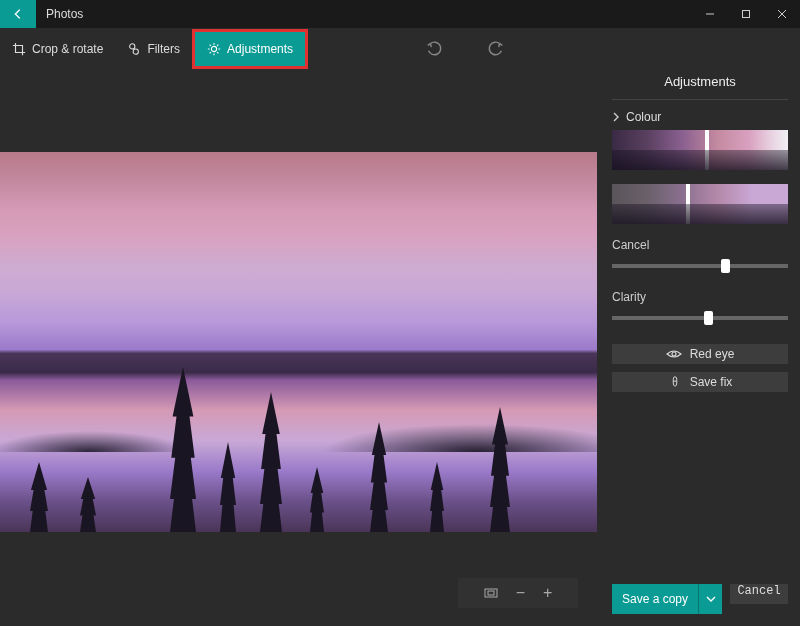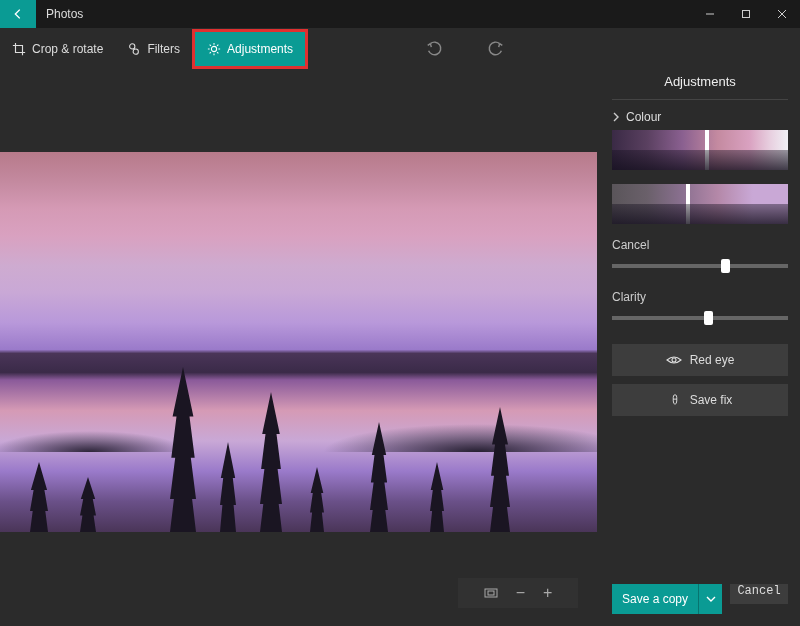--- a/index.html
+++ b/index.html
@@ -59,21 +59,21 @@
   .preview-strip::after { content:""; position:absolute; left:0; right:0; top:50%; height:50%; background: linear-gradient(to bottom, rgba(20,15,30,0.4), rgba(20,15,30,0.8)); }
   .preview-strip.colour { background: linear-gradient(to right,
        #5a555a 0%, #6a606a 20%, #8a7090 40%, #b488a8 60%, #c9a8d6 80%, #c9a8d6 100%); }
   .strip-handle { position:absolute; top:0; bottom:0; width:4px; background:#fff; }
 
   .slider-label { color: #ccc; font-size: 12px; margin-bottom: 12px; }
   .slider { height: 4px; background: #666; position: relative; margin-bottom: 22px; }
   .slider-thumb { position: absolute; top: -5px; width: 9px; height: 14px; background: #fff; border-radius: 2px; }
 
   .fix-btns { margin-top: 2px; display: flex; flex-direction: column; gap: 8px; }
-  .fix-btn { height: 32px; background: #3d3d3d; display: flex; align-items: center; justify-content: center; gap: 8px; color: #ddd; cursor: pointer; }
+  .fix-btn { height: 20px; background: #3d3d3d; display: flex; align-items: center; justify-content: center; gap: 8px; color: #ddd; cursor: pointer; }
 
   .footer { margin-top: auto; display: flex; gap: 8px; padding: 10px 0 12px 0; }
   .save-wrap { display: flex; }
   .save-btn { background: #0a9b94; color: #fff; height: 30px; padding: 0 10px; display: flex; align-items: center; font-size: 12px; cursor: pointer; }
   .save-drop { background: #0a9b94; width: 24px; height: 30px; display: flex; align-items: center; justify-content: center; border-left: 1px solid rgba(0,0,0,0.25); cursor: pointer; }
   .cancel-btn { background: #3d3d3d; color: #ddd; height: 20px; flex: 1; display: flex; align-items: flex-start; justify-content: center; font-size: 12px; cursor: pointer; font-family: Liberation Mono, monospace; }
 
   svg { display: block; }
 </style>
 </head>

